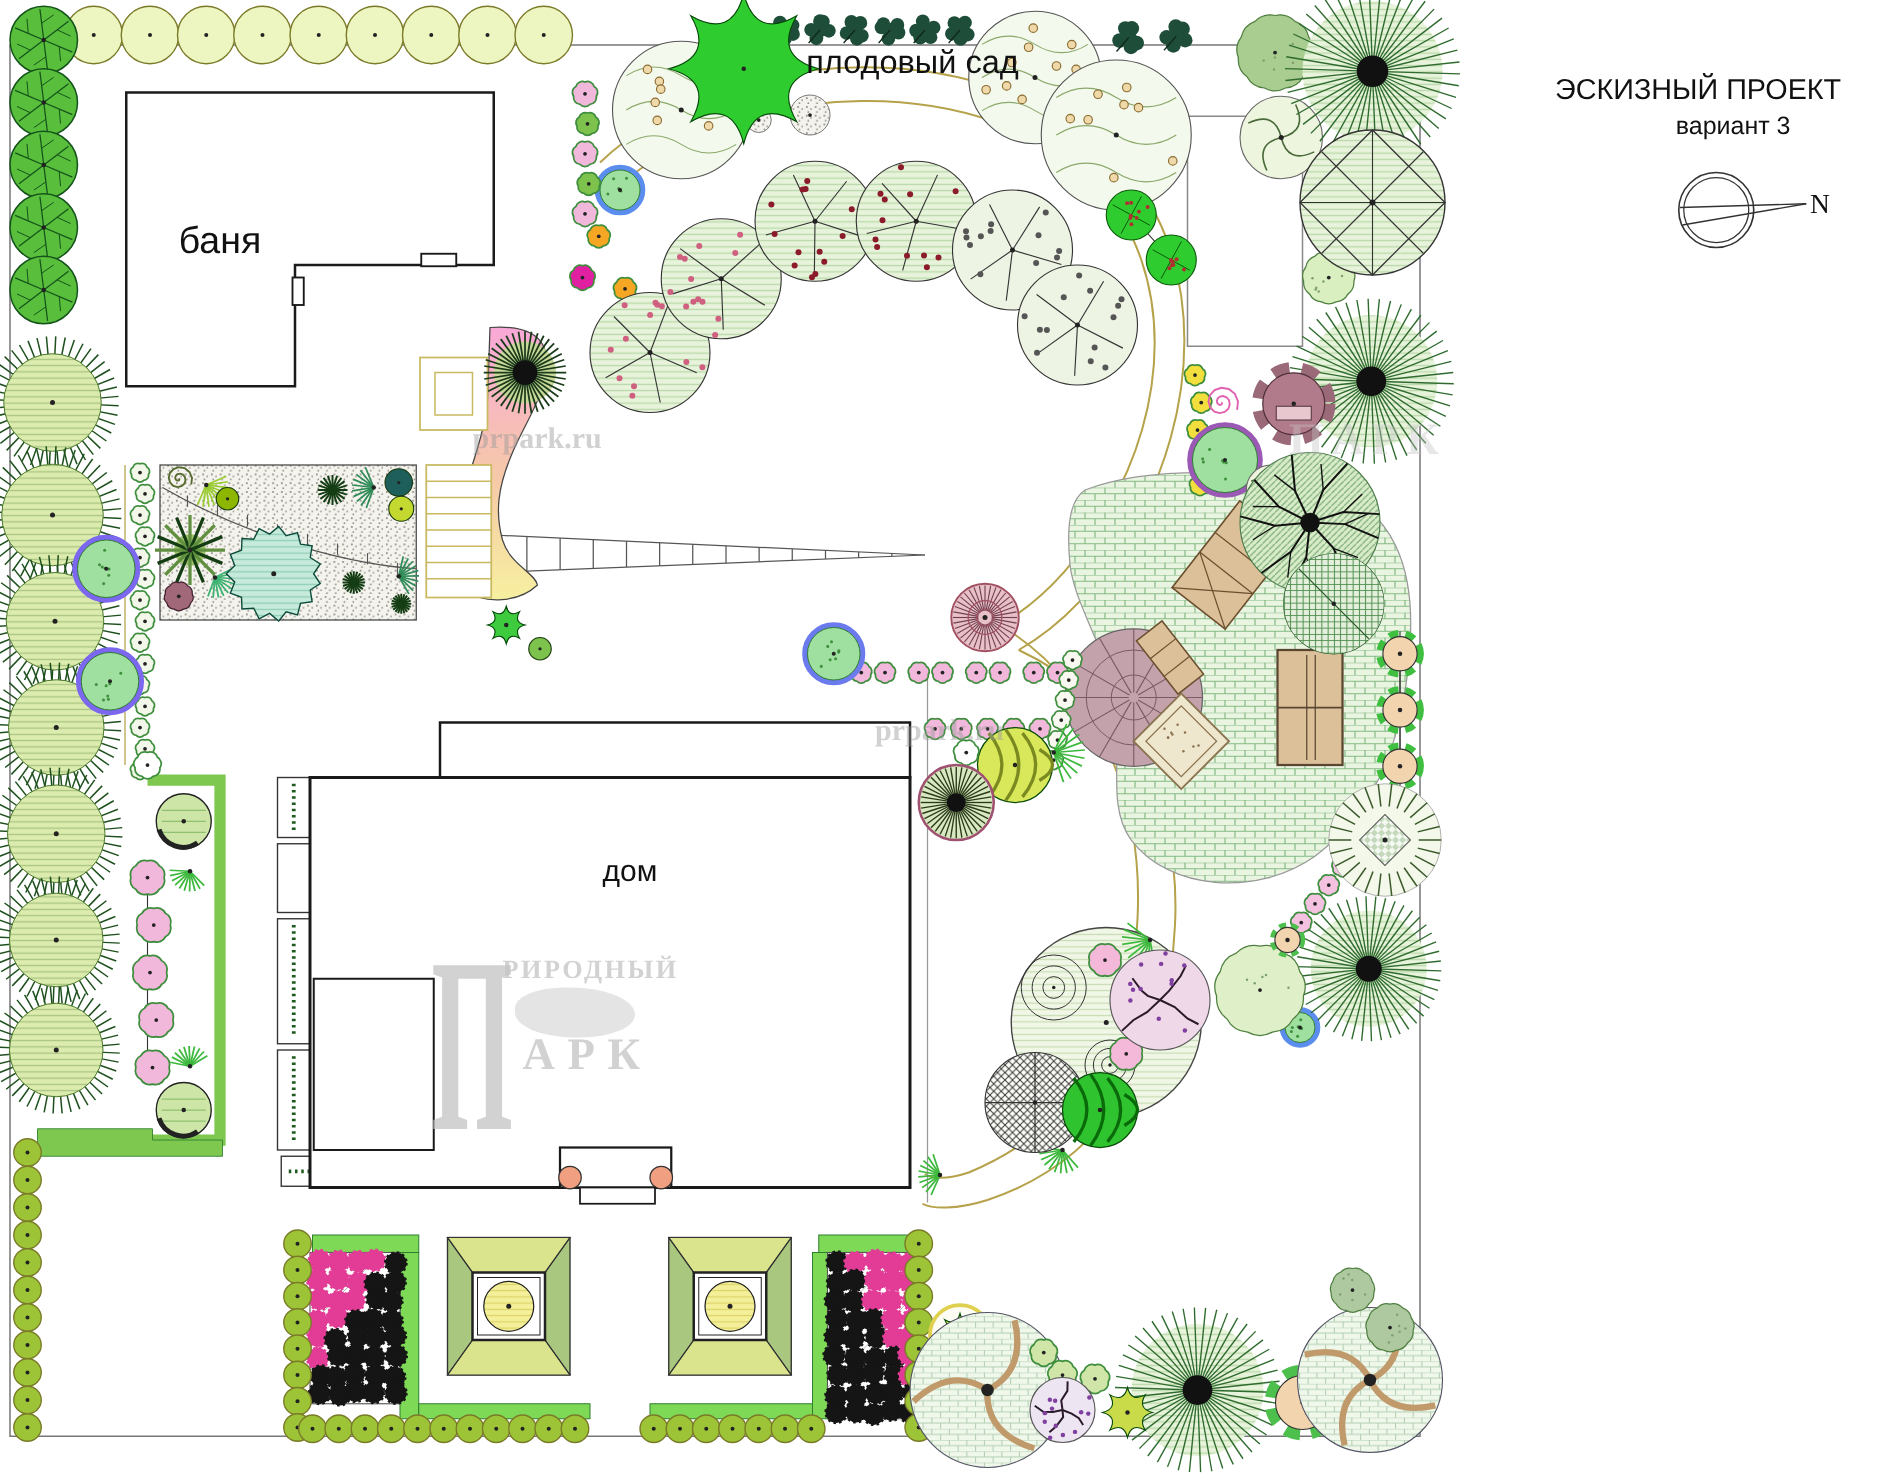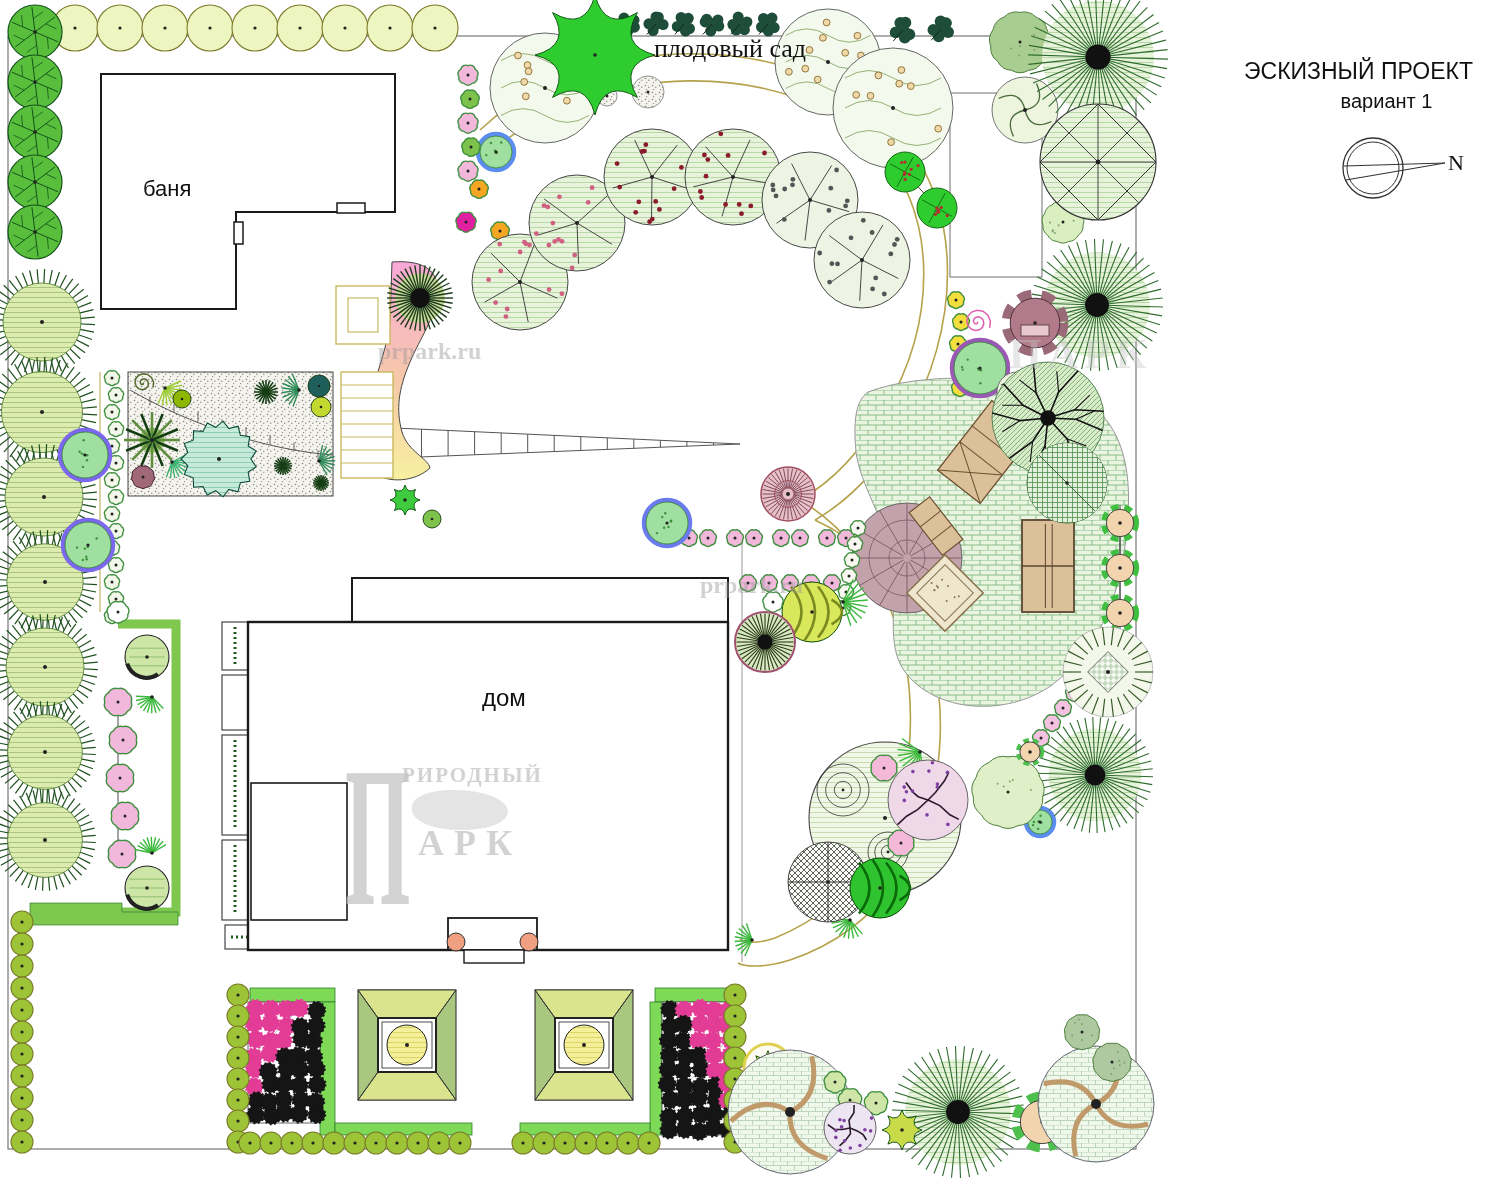--- a/index.html
+++ b/index.html
@@ -2081,22 +2081,22 @@
         </g>
       </g>
   </svg>
 
   <div class="wm" style="left:378px;top:338px;font-size:24px;">prpark.ru</div>
   <div class="wm" style="left:700px;top:572px;font-size:24px;">prpark.ru</div>
   <div class="logo logo-p" style="left:345px;top:755px;font-size:200px;">П</div>
   <div class="logo" style="left:402px;top:763px;font-size:21px;letter-spacing:2px;text-align:center;">РИРОДНЫЙ</div>
   <div class="logo-blob" style="left:412px;top:790px;width:96px;height:40px;"></div>
   <div class="logo" style="left:418px;top:822px;font-size:36px;letter-spacing:10px;">АРК</div>
-  <div class="logo" style="left:1009px;top:330px;font-size:42px;opacity:.4;letter-spacing:6px;">ПАРК</div>
+  <div class="logo" style="left:1031px;top:330px;font-size:36px;opacity:.4;letter-spacing:6px;">ПАРК</div>
 
-  <div class="lbl center" style="left:640px;top:34px;width:180px;font-size:26px;font-family:Liberation Serif, serif;">плодовый сад</div>
-  <div class="lbl" style="left:143px;top:176px;font-size:22px;">баня</div>
+  <div class="lbl center" style="left:640px;top:34px;width:180px;font-size:26px;">плодовый сад</div>
+  <div class="lbl" style="left:143px;top:176px;font-size:30px;">баня</div>
   <div class="lbl" style="left:482px;top:684px;font-size:24px;">дом</div>
 
   <div class="lbl center" style="left:1240px;top:58px;width:237px;font-size:23px;">ЭСКИЗНЫЙ ПРОЕКТ</div>
-  <div class="lbl center" style="left:1268px;top:90px;width:237px;font-size:20px;">вариант 1</div>
+  <div class="lbl center" style="left:1268px;top:90px;width:237px;font-size:20px;">вариант 3</div>
   <div class="lbl" style="left:1448px;top:150px;font-size:22px;font-family:'Liberation Serif',serif;">N</div>
 </div>
 
 </body></html>

